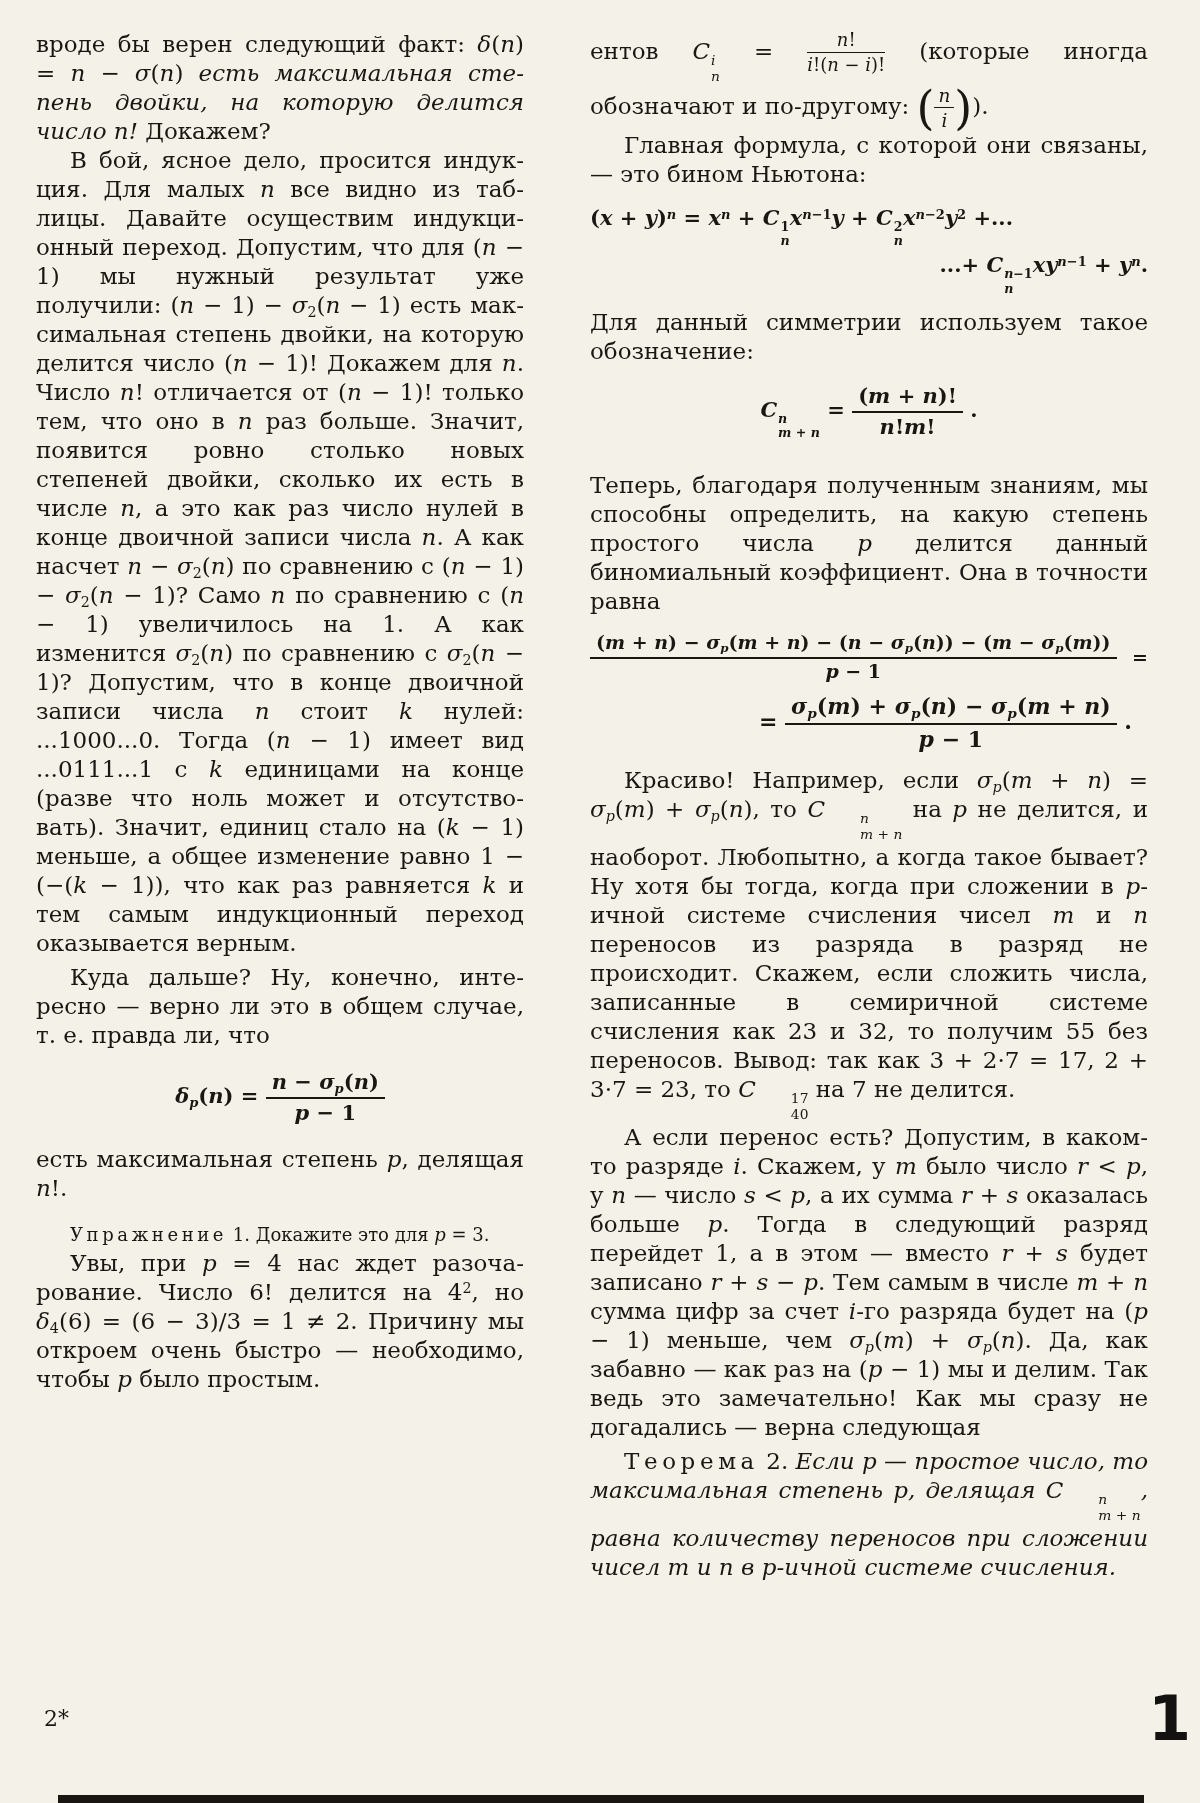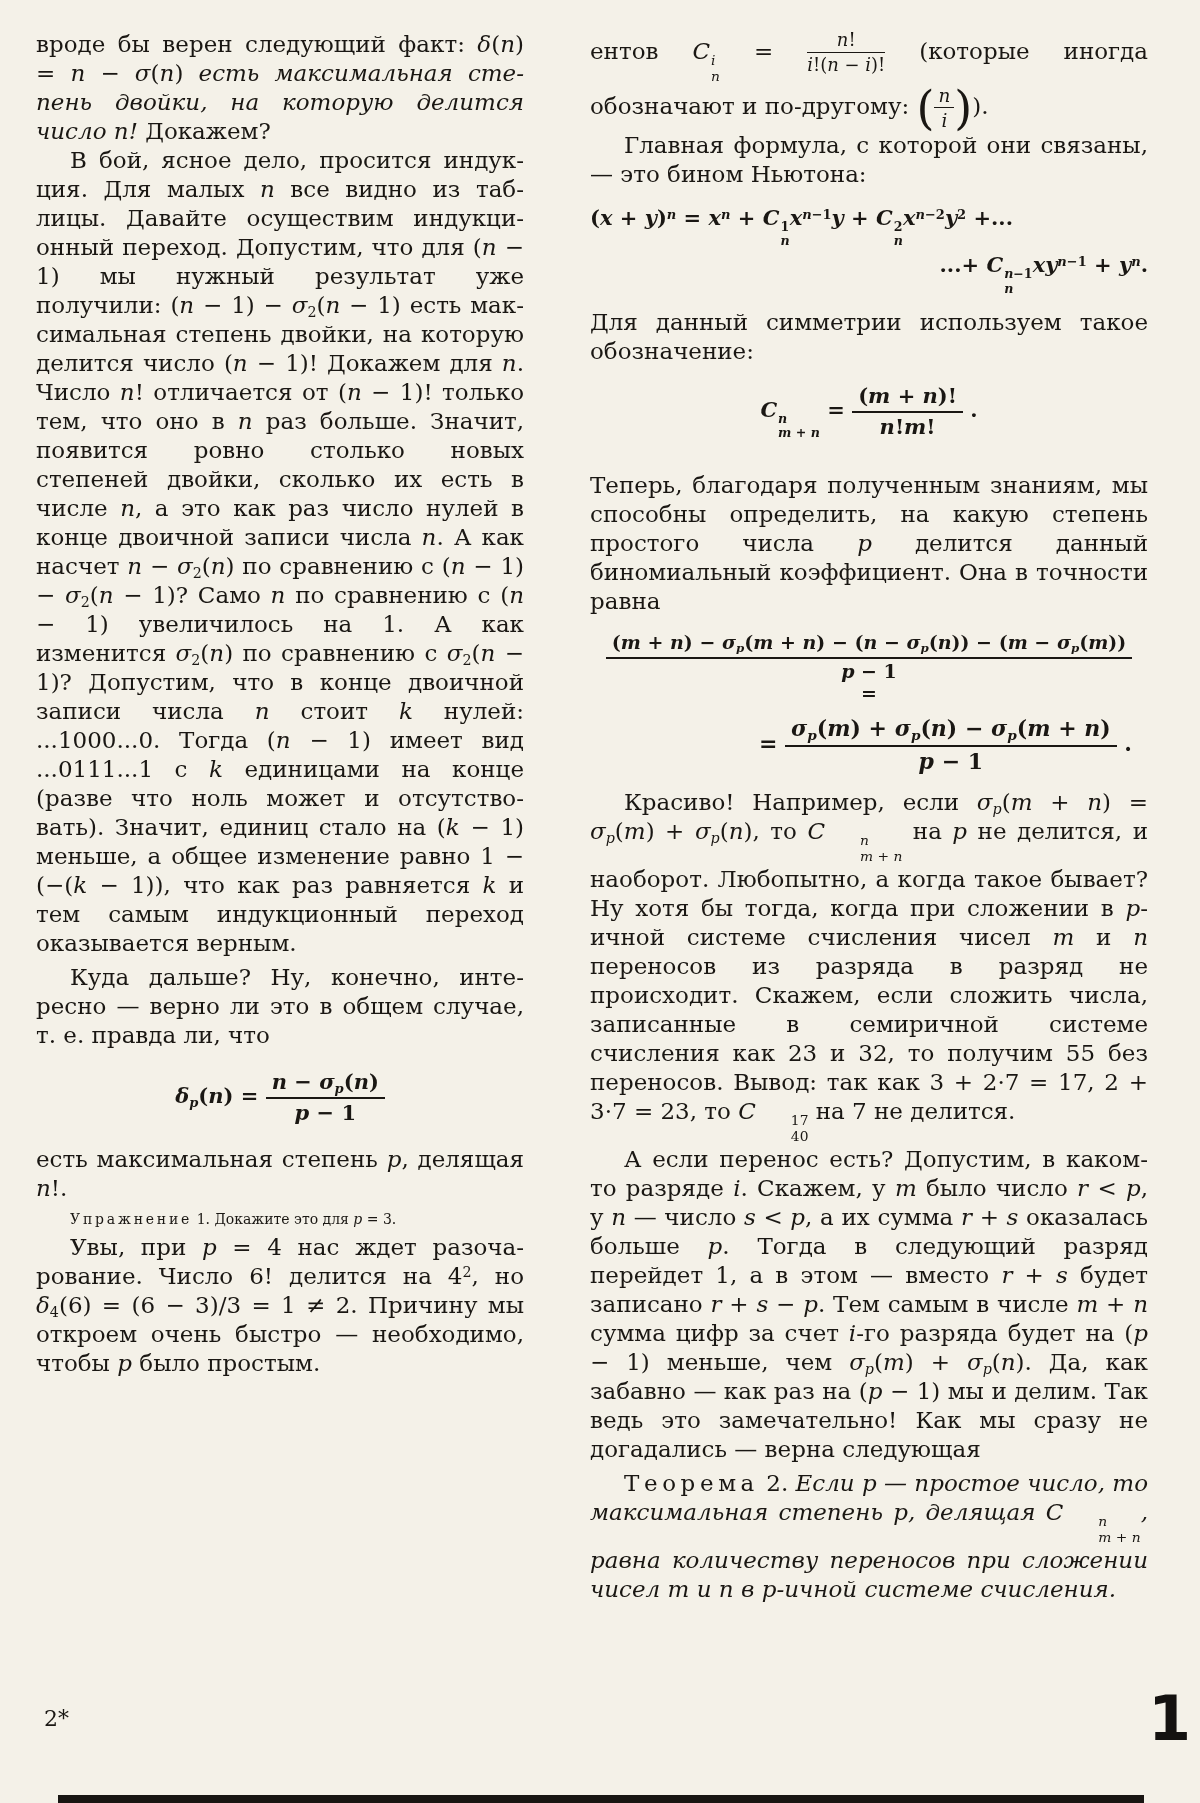--- a/index.html
+++ b/index.html
@@ -6,34 +6,34 @@
   .page{position:relative;width:1200px;height:1803px;background:#f4f1e8;color:#1a1713;
         font-family:"DejaVu Serif","Liberation Serif",serif;overflow:hidden;}
   .col{position:absolute;top:30px;}
   .col-left{left:36px;width:488px;}
   .col-right{left:590px;width:558px;}
   .body{font-size:23px;line-height:29px;text-align:justify;margin:0;hyphens:manual;}
   .ind{text-indent:34px;}
   .cont{text-indent:0;}
   .gap-sm{margin-top:5px;}
   .gap-big{margin-top:30px;}
-  .ex{font-size:14px;line-height:24px;text-align:justify;margin:4px 0 2px;text-indent:34px;hyphens:manual;}
+  .ex{font-size:18px;line-height:24px;text-align:justify;margin:20px 0 2px;text-indent:34px;hyphens:manual;}
   .spaced{letter-spacing:0.2em;}
   .it{font-style:italic;}
   i{font-style:italic;}
   sub,sup{font-size:62%;line-height:0;}
   sup{vertical-align:0.5em;}
   sub{vertical-align:-0.28em;}
   .formula{font-size:21px;font-weight:bold;margin:20px 0;}
   .f-center{text-align:center;}
   .f2{margin:16px 0 12px;}
   .f2a{text-align:left;}
   .f2b{text-align:right;margin-top:4px;}
   .f3{text-align:center;margin:18px 0 0;}
-  .f4{margin:16px 0 6px;font-size:19px;display:flex;align-items:center;justify-content:space-between;flex-direction:column;}
+  .f4{margin:16px 0 6px;font-size:19px;display:flex;align-items:center;justify-content:space-between;}
   .f4b{display:block;font-size:22px;text-align:right;padding-right:16px;margin:12px 0 14px;}
   .frac{display:inline-block;text-align:center;vertical-align:middle;line-height:1.15;}
   .frac .num{display:block;border-bottom:2px solid currentColor;padding:0 6px 3px;}
   .frac .den{display:block;padding-top:2px;}
   .body .frac{font-size:78%;}
   .body .frac .num{border-bottom-width:1.5px;padding:0 4px 1px;}
   .ss{display:inline-flex;flex-direction:column;align-items:flex-start;vertical-align:-0.45em;
       font-size:60%;line-height:1.15;padding-left:1px;}
   .ss .t,.ss .b{display:block;}
   .bigwrap{white-space:nowrap;vertical-align:middle;}

